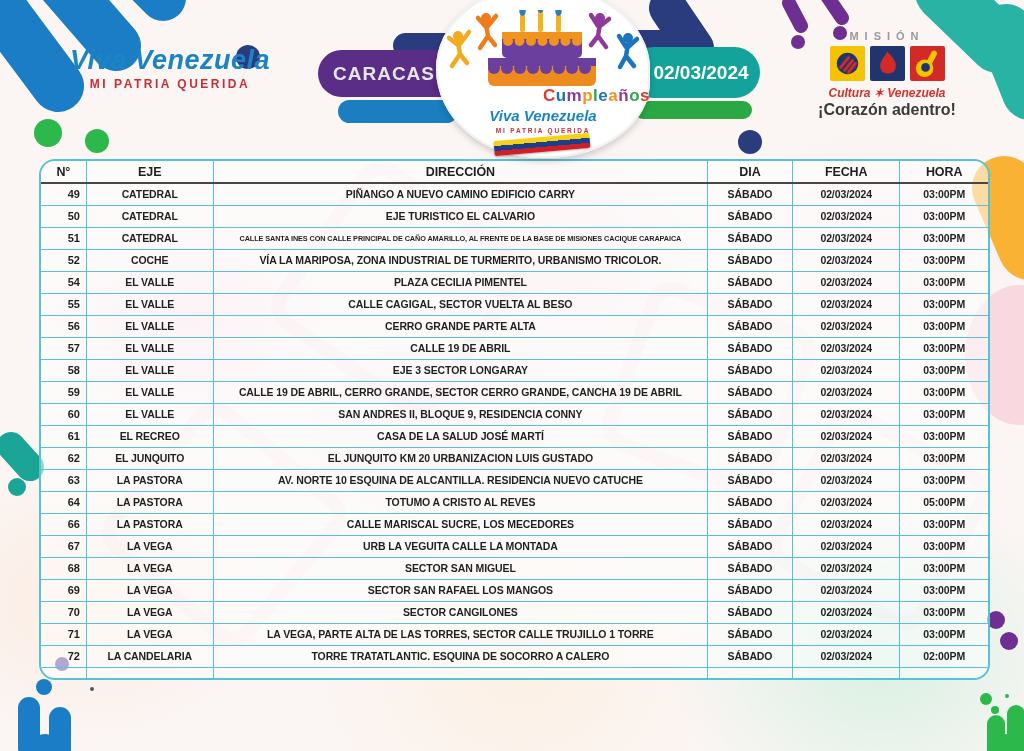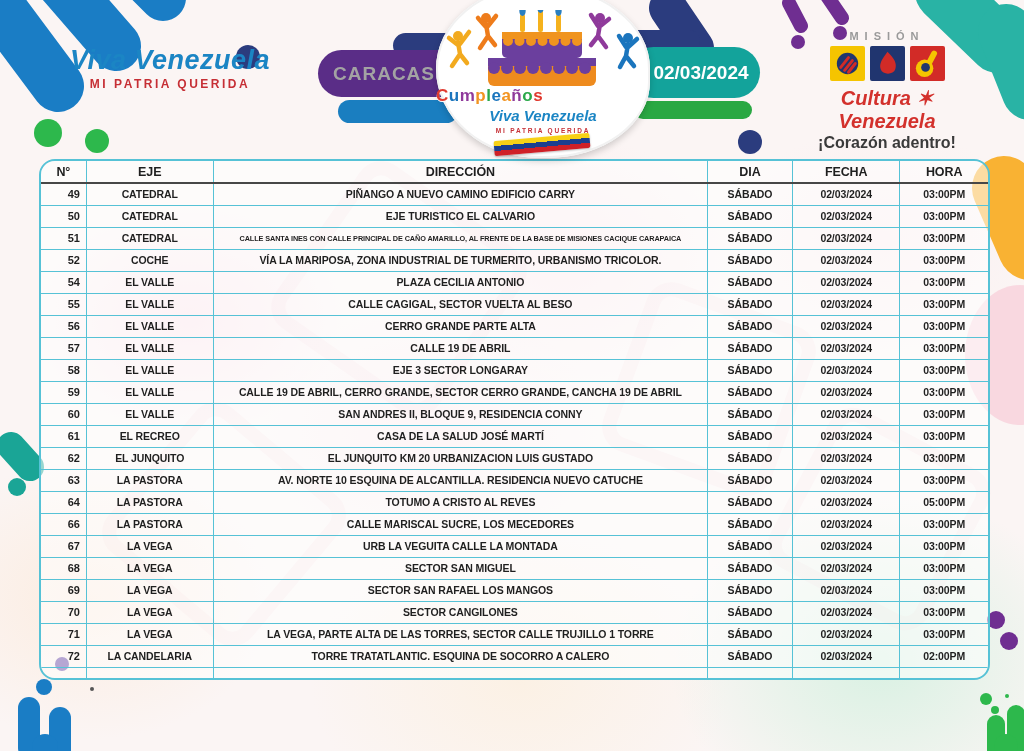--- a/index.html
+++ b/index.html
@@ -17,42 +17,42 @@
   .wm{position:absolute;border:14px solid rgba(222,128,150,.09);border-radius:26px;z-index:0;}
   .decor{position:absolute;left:0;top:0;z-index:1;}
   
   .left-logo{position:absolute;left:50px;top:48px;width:240px;text-align:center;z-index:2;}
   .left-logo .l1{font-size:25px;font-weight:bold;color:#f2a71e;letter-spacing:.5px;}
   .left-logo .l2{font-size:27px;font-weight:bold;font-style:italic;color:#1b85c4;margin-top:-3px;letter-spacing:.5px;}
   .left-logo .l3{font-size:12px;font-weight:bold;color:#c62f35;letter-spacing:2.5px;margin-top:1px;}
   .pill{position:absolute;border-radius:999px;z-index:2;}
   .pill-caracas-navy{left:393px;top:33px;width:120px;height:25px;background:#2b3c7e;}
   .pill-caracas{left:318px;top:50px;width:150px;height:47px;background:#5a2d87;display:flex;align-items:center;justify-content:center;}
-  .pill-caracas span{color:#a3a3a3;font-weight:bold;font-size:19px;letter-spacing:1px;margin-right:18px;}
+  .pill-caracas span{color:#e5e5e5;font-weight:bold;font-size:19px;letter-spacing:1px;margin-right:18px;}
   .pill-caracas-blue{left:338px;top:100px;width:120px;height:23px;background:#1a7ec0;}
   .pill-date-navy{left:608px;top:30px;width:92px;height:21px;background:#2b3c7e;}
   .pill-date{left:628px;top:47px;width:132px;height:51px;background:#13a39b;display:flex;align-items:center;justify-content:center;}
   .pill-date span{color:#fff;font-weight:bold;font-size:19px;margin-left:14px;}
   .pill-date-green{left:634px;top:101px;width:118px;height:18px;background:#2aa843;}
   
   .badge{position:absolute;left:436px;top:-14px;width:214px;height:172px;background:#fff;z-index:3;
     border-radius:48% 52% 50% 50% / 50% 50% 46% 54%;
     box-shadow:0 3px 7px rgba(0,0,0,.18), inset 0 0 0 2px #f1f1f1;}
   .badge .art{position:absolute;left:0;top:24px;width:214px;height:80px;}
-  .badge .b-title{position:absolute;left:0;top:100px;width:100%;text-align:left;font-weight:bold;font-size:17px;letter-spacing:.5px;
+  .badge .b-title{position:absolute;left:0;top:100px;width:100%;text-align:right;font-weight:bold;font-size:17px;letter-spacing:.5px;
     text-shadow:0 1px 0 #fff;}
   .badge .b-sub{position:absolute;left:0;top:121px;width:100%;text-align:center;font-weight:bold;font-style:italic;font-size:15px;color:#1b85c4;}
   .badge .b-tag{position:absolute;left:0;top:141px;width:100%;text-align:center;font-weight:bold;font-size:6.5px;letter-spacing:1.8px;color:#c62f35;}
   .badge .flag{position:absolute;left:58px;top:151px;width:96px;height:15px;transform:rotate(-5deg);border-radius:2px;
     background:linear-gradient(#f7d117 0 33%, #1b3f8f 33% 66%, #cf2027 66% 100%);box-shadow:0 1px 2px rgba(0,0,0,.25);}
   
   .right-logo{position:absolute;left:792px;top:30px;width:190px;text-align:center;z-index:2;}
   .right-logo .kicker{font-size:11px;letter-spacing:6px;color:#9a9a9a;font-weight:bold;}
   .right-logo .squares{display:flex;justify-content:center;gap:5px;margin-top:4px;}
-  .right-logo .brand{font-size:20px;font-weight:bold;font-style:italic;color:#d3312c;margin-top:5px;}
+  .right-logo .brand{font-size:12px;font-weight:bold;font-style:italic;color:#d3312c;margin-top:5px;}
   .right-logo .tagline{font-size:16px;font-weight:bold;color:#3a3a3a;margin-top:1px;}
   
   .table-wrap{position:absolute;left:39px;top:159px;width:947px;z-index:2;
     border:2.5px solid #56c2d6;border-radius:16px;overflow:hidden;}
   table{width:100%;border-collapse:collapse;table-layout:fixed;}
   th,td{border:1.5px solid #56c2d6;text-align:center;vertical-align:middle;
     color:#1f1f1f;font-weight:bold;letter-spacing:-.1px;background:rgba(255,255,255,.55);padding:0 2px;}
   th{height:21px;font-size:12.5px;border-bottom:2.2px solid #474747;}
   td{height:21px;font-size:10.5px;line-height:1.05;}
   td.c-n{font-size:11px;padding-left:23px;}
@@ -280,21 +280,21 @@
             <td class="c-n">52</td>
             <td class="c-eje">COCHE</td>
             <td class="c-dir">VÍA LA MARIPOSA, ZONA INDUSTRIAL DE TURMERITO, URBANISMO TRICOLOR.</td>
             <td class="c-dia">SÁBADO</td>
             <td class="c-fecha">02/03/2024</td>
             <td class="c-hora">03:00PM</td>
           </tr>
           <tr>
             <td class="c-n">54</td>
             <td class="c-eje">EL VALLE</td>
-            <td class="c-dir">PLAZA CECILIA ANTONIO</td>
+            <td class="c-dir">PLAZA CECILIA PIMENTEL</td>
             <td class="c-dia">SÁBADO</td>
             <td class="c-fecha">02/03/2024</td>
             <td class="c-hora">03:00PM</td>
           </tr>
           <tr>
             <td class="c-n">55</td>
             <td class="c-eje">EL VALLE</td>
             <td class="c-dir">CALLE CAGIGAL, SECTOR VUELTA AL BESO</td>
             <td class="c-dia">SÁBADO</td>
             <td class="c-fecha">02/03/2024</td>

